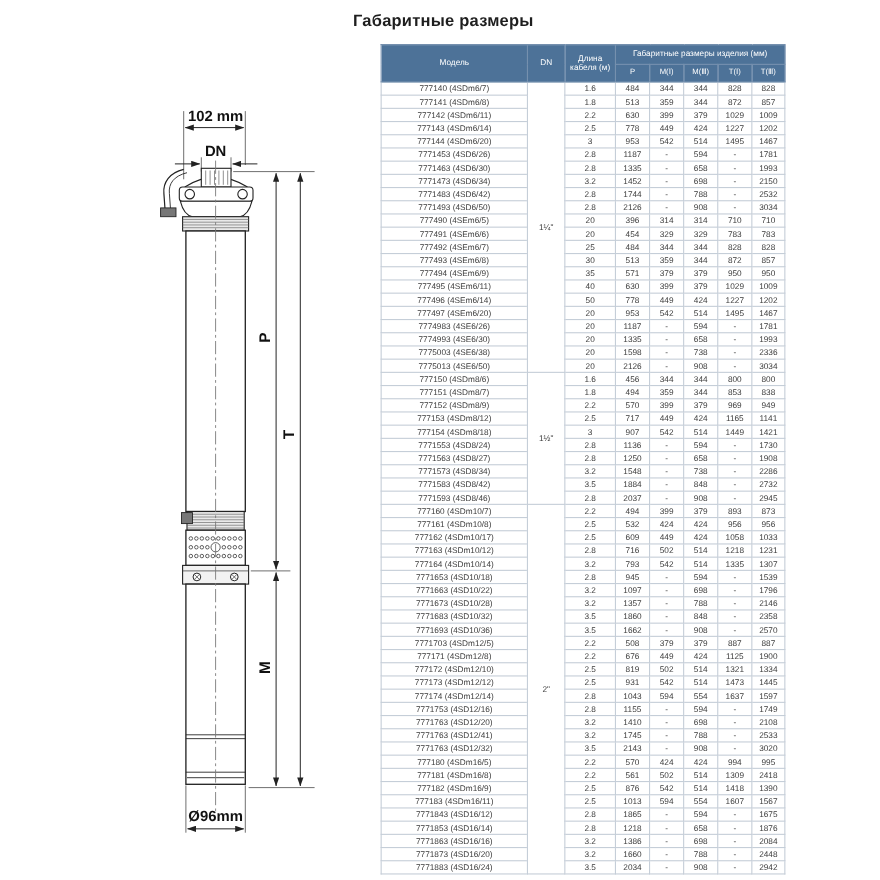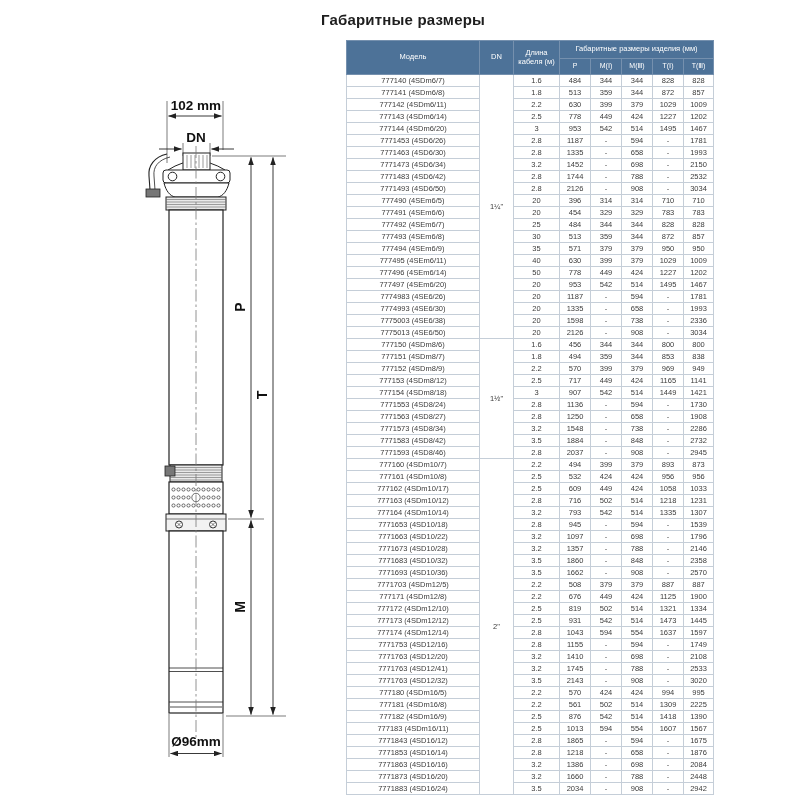--- a/index.html
+++ b/index.html
@@ -658,21 +658,21 @@
         <td>994</td>
         <td>995</td>
       </tr>
       <tr>
         <td>777181 (4SDm16/8)</td>
         <td>2.2</td>
         <td>561</td>
         <td>502</td>
         <td>514</td>
         <td>1309</td>
-        <td>2225</td>
+        <td>2418</td>
       </tr>
       <tr>
         <td>777182 (4SDm16/9)</td>
         <td>2.5</td>
         <td>876</td>
         <td>542</td>
         <td>514</td>
         <td>1418</td>
         <td>1390</td>
       </tr>

